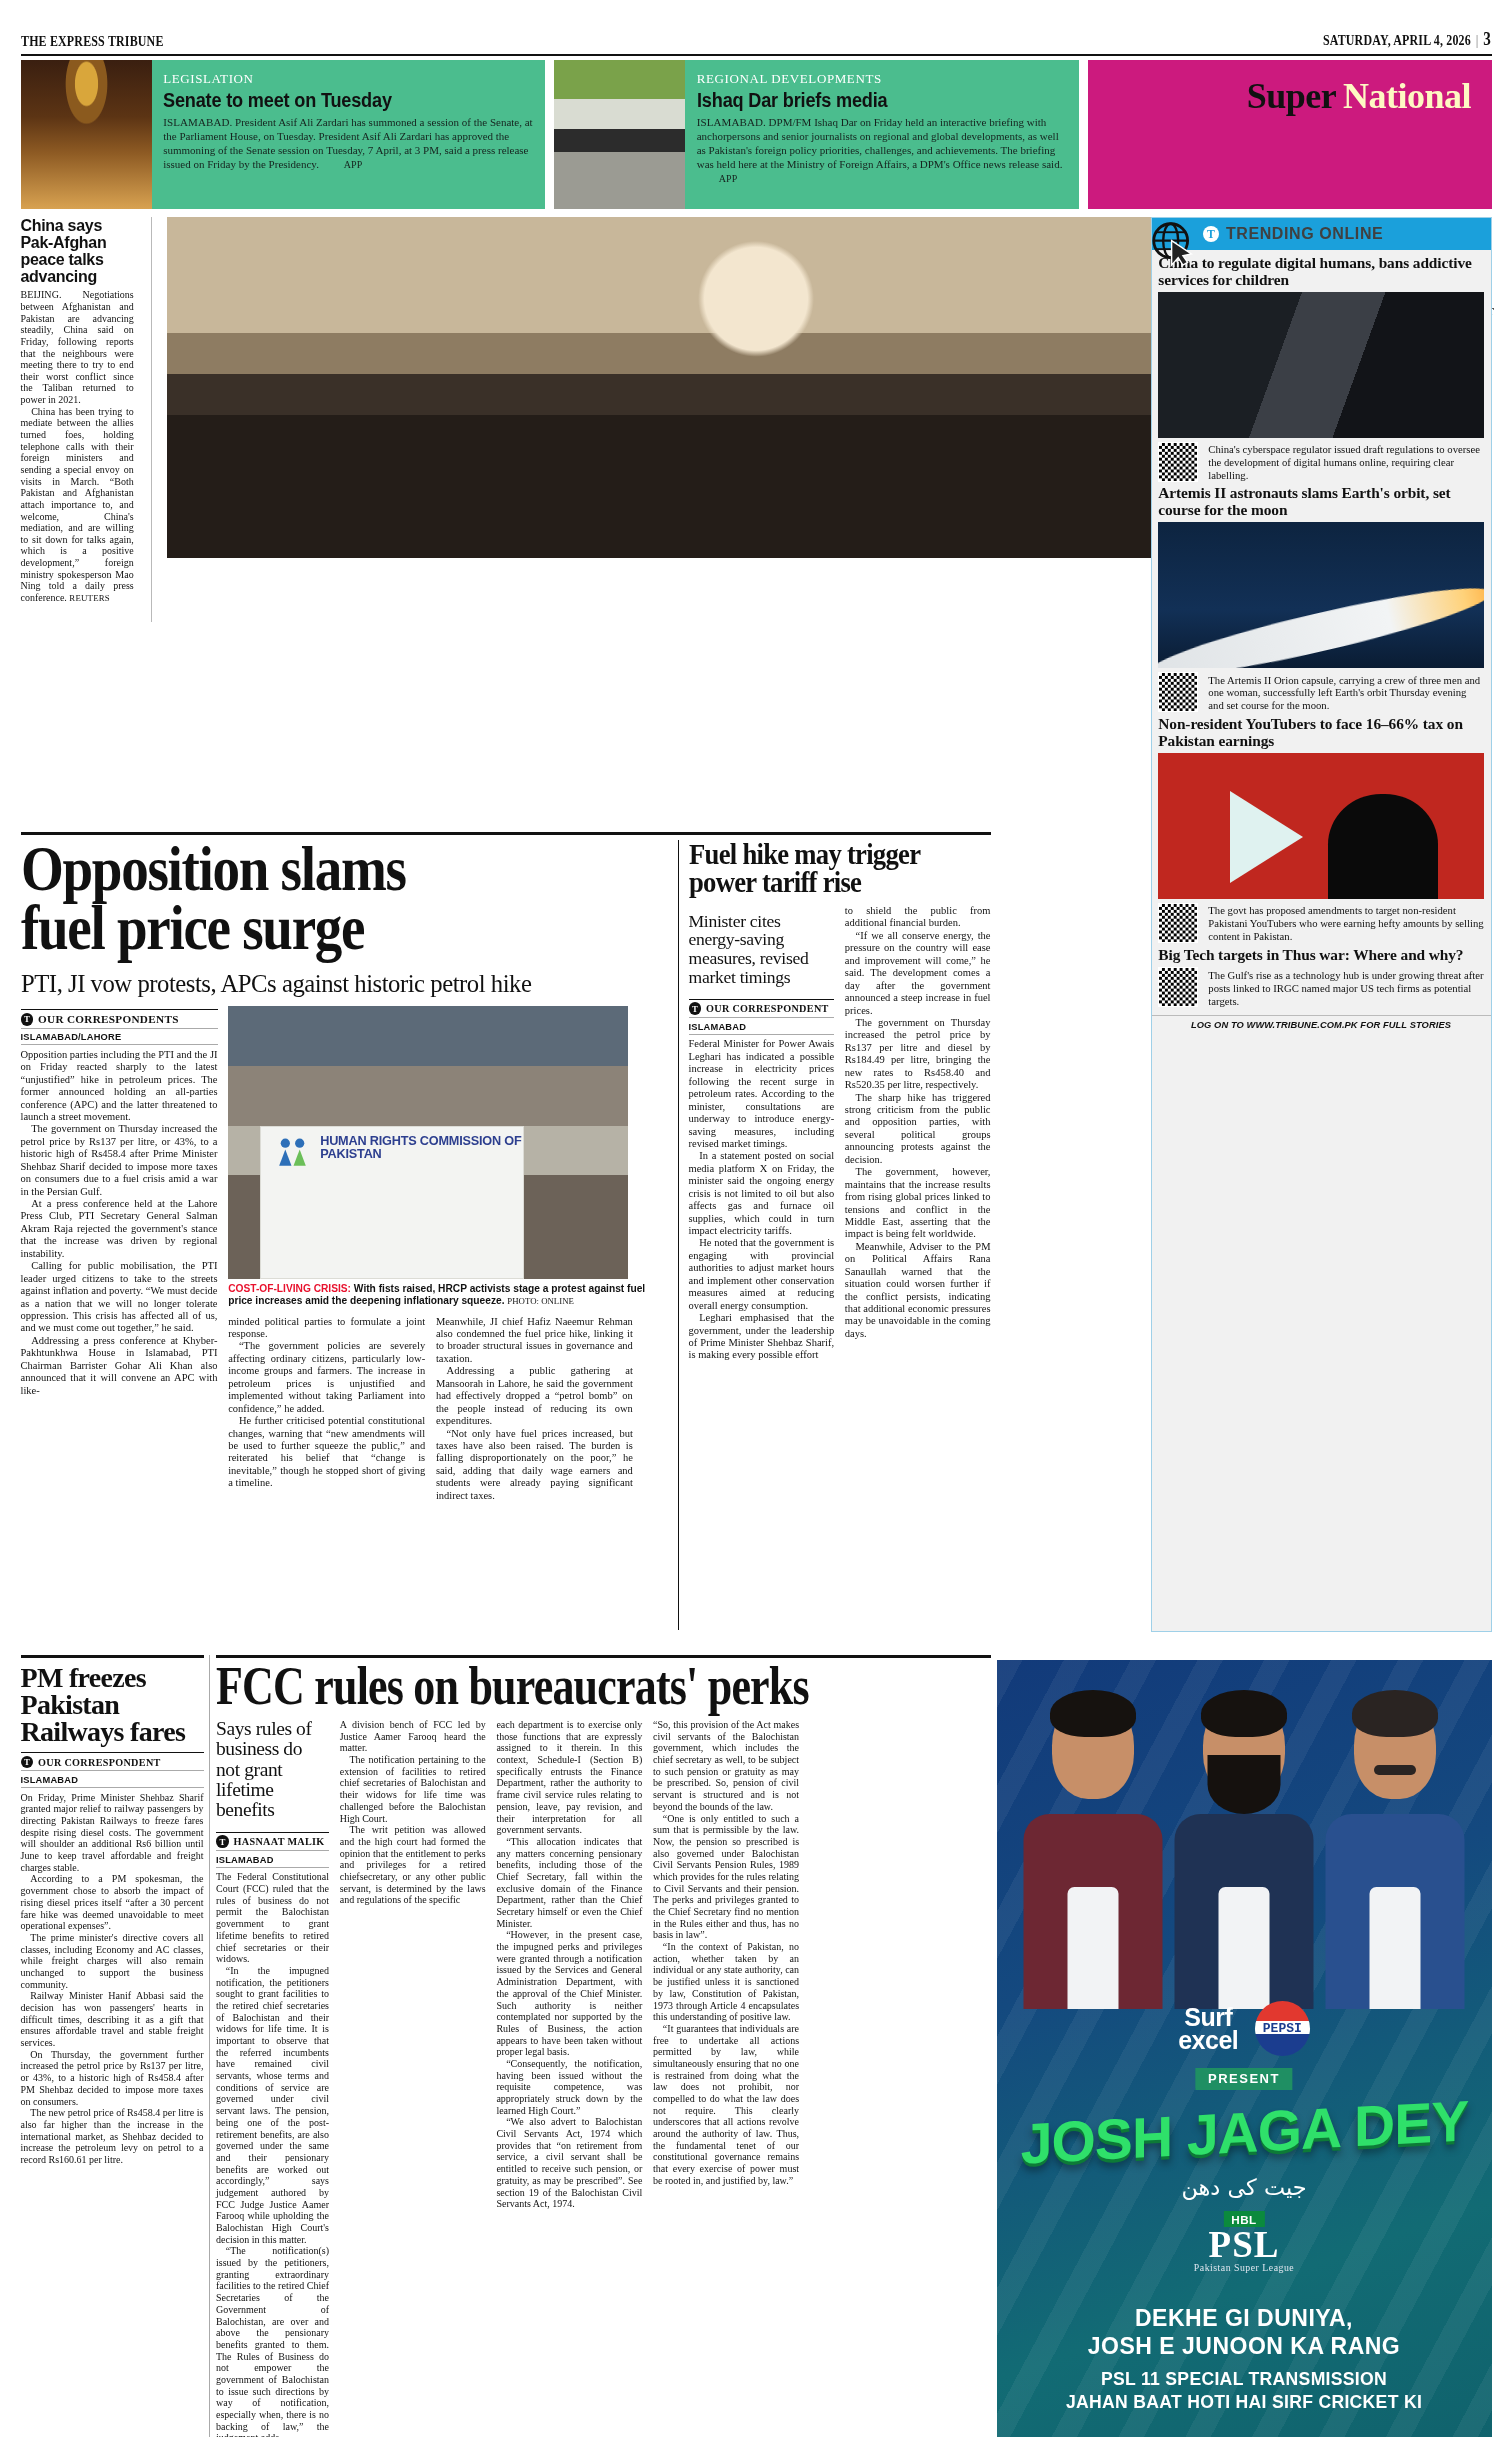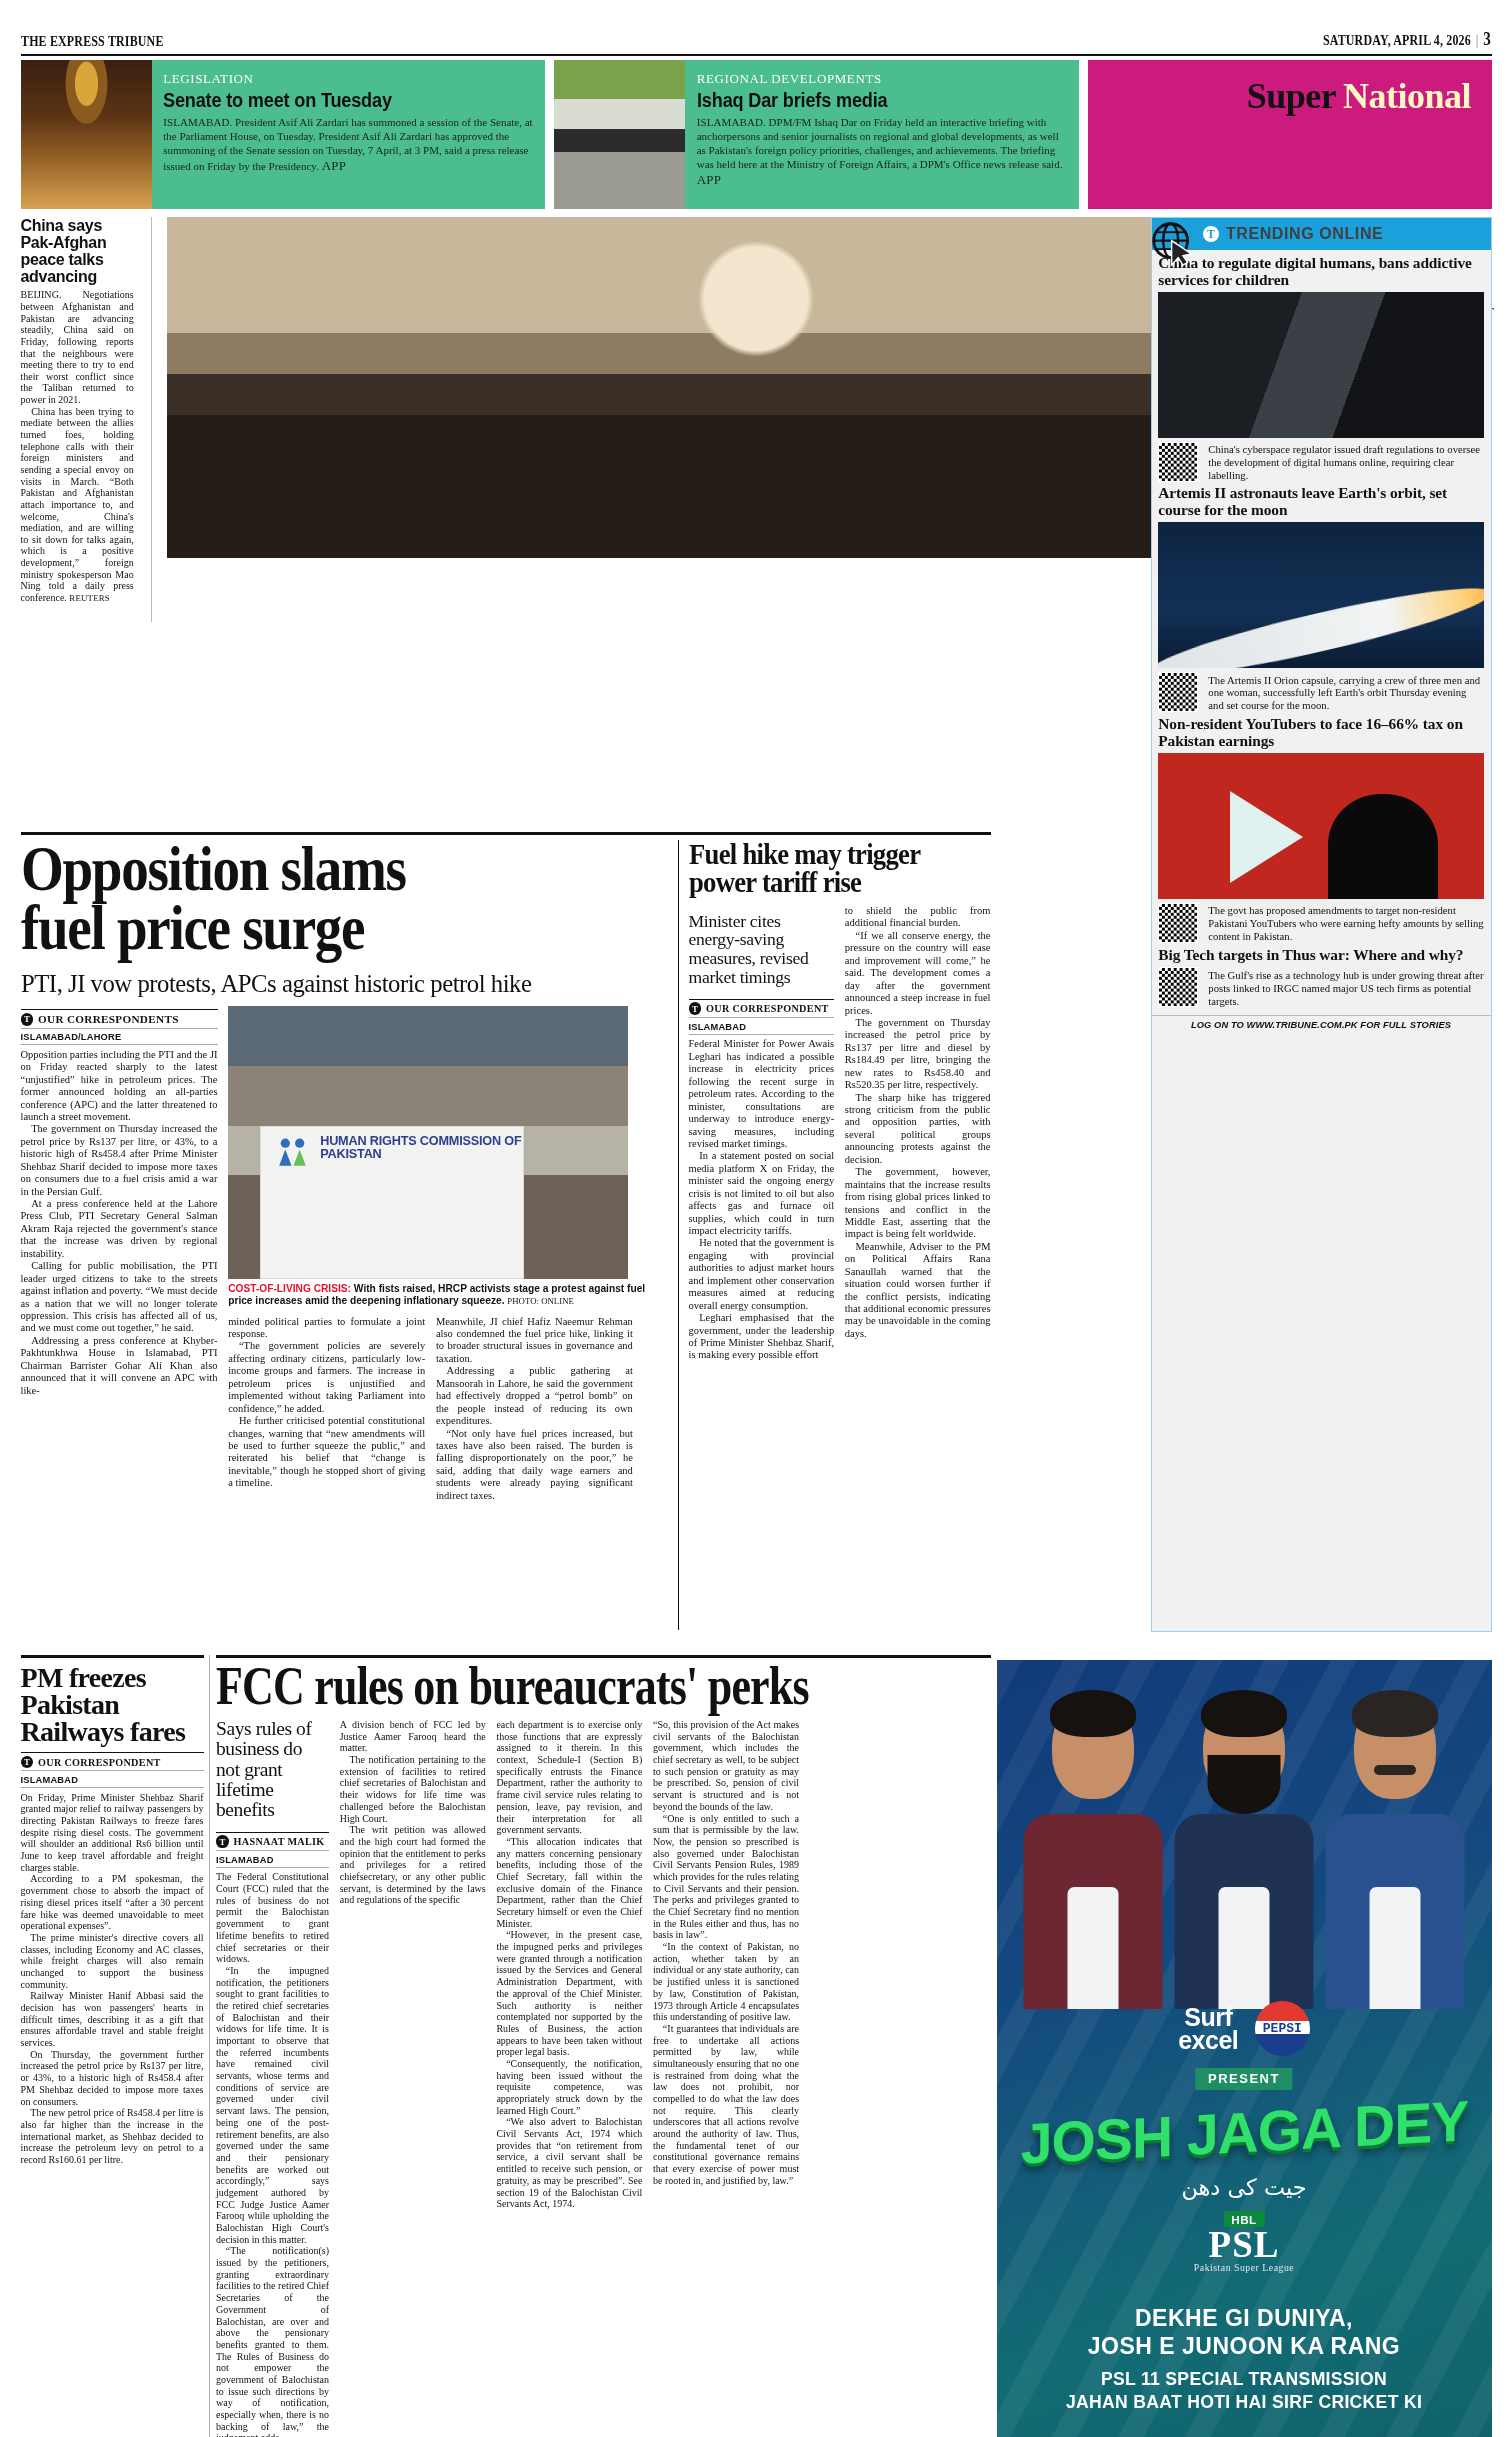--- a/index.html
+++ b/index.html
@@ -41,21 +41,21 @@
   .brief .kicker {
     color:#fff; font-size:13px; letter-spacing:0.6px; font-weight:400;
     font-family:"Liberation Serif", serif; margin-bottom:2px;
   }
   .brief .bhead {
     font-family:"Liberation Sans", sans-serif; font-weight:700; font-size:19.5px;
     color:#111; letter-spacing:-0.2px; margin-bottom:4.4px; transform:scaleX(.93); transform-origin:left;
   }
   .brief .bbody { font-size:11px; line-height:1.27; color:#16241f; text-align:left; }
   .brief .bbody .city { font-variant:small-caps; letter-spacing:0.1px; }
-  .brief .bbody .src { font-variant:small-caps; font-size:13px; letter-spacing:0.2px; }
+  .brief .bbody .src { font-variant:small-caps; font-size:10px; letter-spacing:0.2px;margin-left:22px; }
 
   .newsnat {
     flex:0 0 404px; background:#cc1a7e; display:flex; align-items:flex-start;
     justify-content:flex-end; padding:14.6px 20.5px 0 0;
   }
   .newsnat .t1 { font-family:"Liberation Serif",serif; font-weight:700; font-size:36px; color:#111; letter-spacing:-0.5px;}
   .newsnat .t2 { font-family:"Liberation Serif",serif; font-weight:700; font-size:36px; color:#fef9c3; letter-spacing:-0.5px; margin-left:6.8px;}
 
   
   .ph-parl { background:
@@ -342,21 +342,21 @@
       <div class="t-item">
         <div class="t-title">China to regulate digital humans, bans addictive services for children</div>
         <div class="t-img img-ai"></div>
         <div class="t-sum">
           <div class="qr"></div>
           <p>China's cyberspace regulator issued draft regulations to oversee the development of digital humans online, requiring clear labelling.</p>
         </div>
       </div>
 
       <div class="t-item">
-        <div class="t-title">Artemis II astronauts leave Earth's orbit, set course for the moon</div>
+        <div class="t-title">Artemis II astronauts slams Earth's orbit, set course for the moon</div>
         <div class="t-img img-rocket"></div>
         <div class="t-sum">
           <div class="qr"></div>
           <p>The Artemis II Orion capsule, carrying a crew of three men and one woman, successfully left Earth's orbit Thursday evening and set course for the moon.</p>
         </div>
       </div>
 
       <div class="t-item">
         <div class="t-title">Non-resident YouTubers to face 16–66% tax on Pakistan earnings</div>
         <div class="t-img img-yt"></div>

